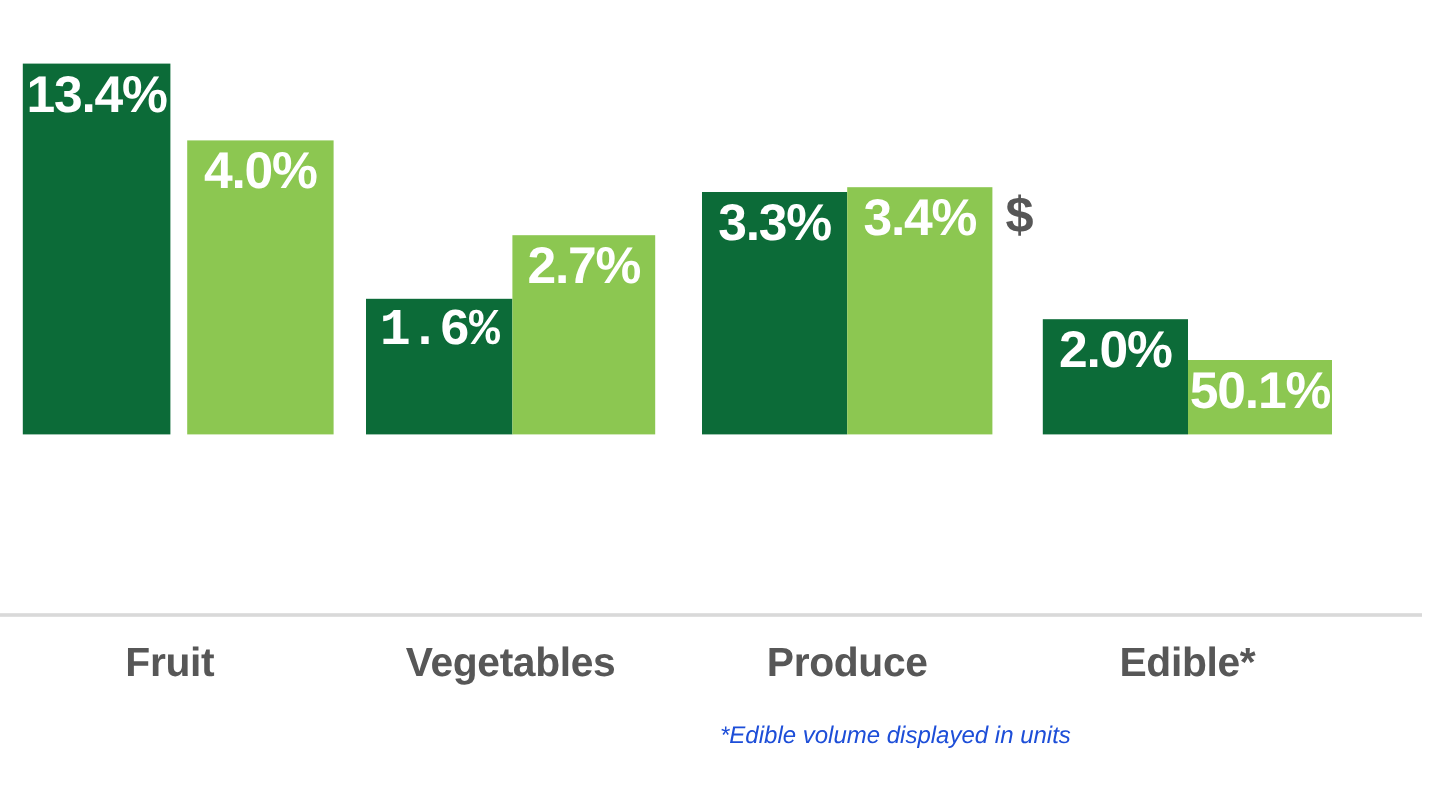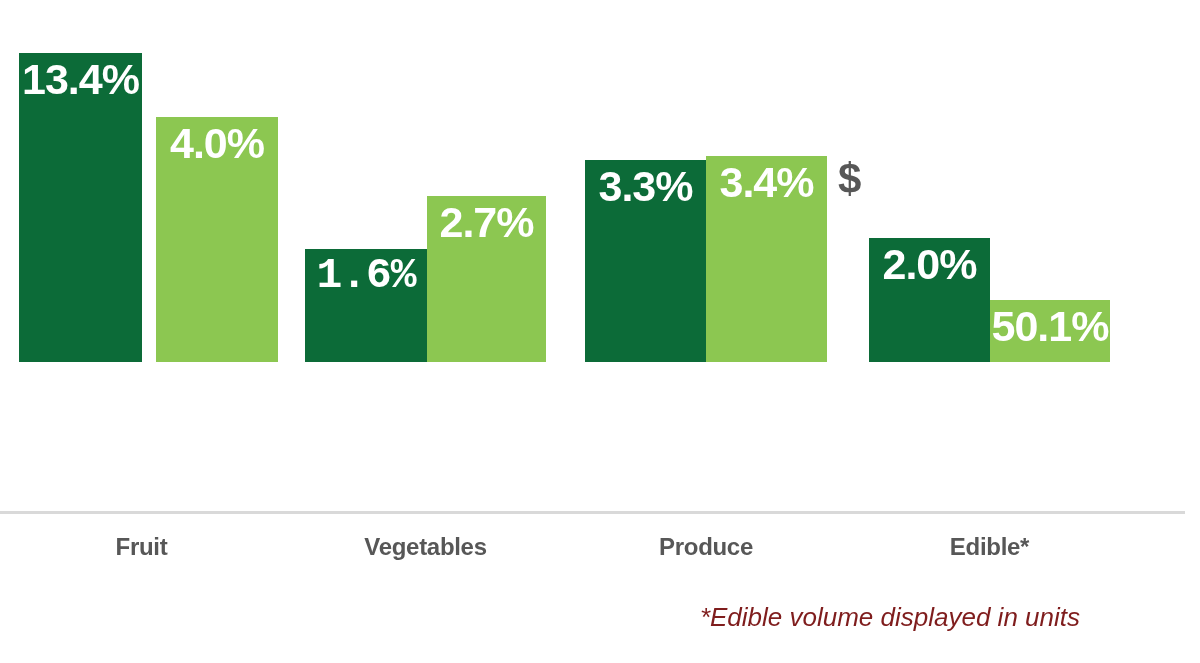--- a/index.html
+++ b/index.html
@@ -108,37 +108,37 @@
     line-height: 1.05;
     letter-spacing: -1px;
     white-space: nowrap;
   }
 
   
   .cat-label {
     position: absolute;
     top: 533px;
     text-align: center;
-    font-size: 24px;
+    font-size: 34px;
     font-weight: bold;
     color: #575757;
     white-space: nowrap;
     letter-spacing: -0.3px;
   }
 
   
   .footnote {
     position: absolute;
     left: 600px;
     top: 602px;
     width: 480px;
-    text-align: right;
-    font-size: 26px;
+    text-align: left;
+    font-size: 20px;
     font-style: italic;
-    color: #7f1d1d;
+    color: #1d4ed8;
     white-space: nowrap;
   }
 </style>
 </head>
 <body>
 
 <div id="chart-root">
 
 
   <div class="legend">
@@ -162,21 +162,21 @@
         </div>
         <div class="bar lbs" style="left: 427px; width: 119px; height: 166px;">
           <div class="bar-label">2.7%</div>
         </div>
         <div class="bar dollars" style="left: 585px; width: 121px; height: 202px;">
           <div class="bar-label">3.3%</div>
         </div>
         <div class="bar lbs" style="left: 706px; width: 121px; height: 206px;">
           <div class="bar-label">3.4%</div>
         </div>
-        <div class="bar dollars" style="left: 869px; width: 121px; height: 124px;">
+        <div class="bar dollars" style="left: 869px; width: 121px; height: 96px;">
           <div class="bar-label">2.0%</div>
         </div>
         <div class="bar lbs" style="left: 990px; width: 120px; height: 62px;">
           <div class="bar-label">50.1%</div>
         </div>
       </div>
   </div>
 
   <div id="cat-layer">
       <div class="cat-label" style="left: 19px; width: 245px;">Fruit</div>

